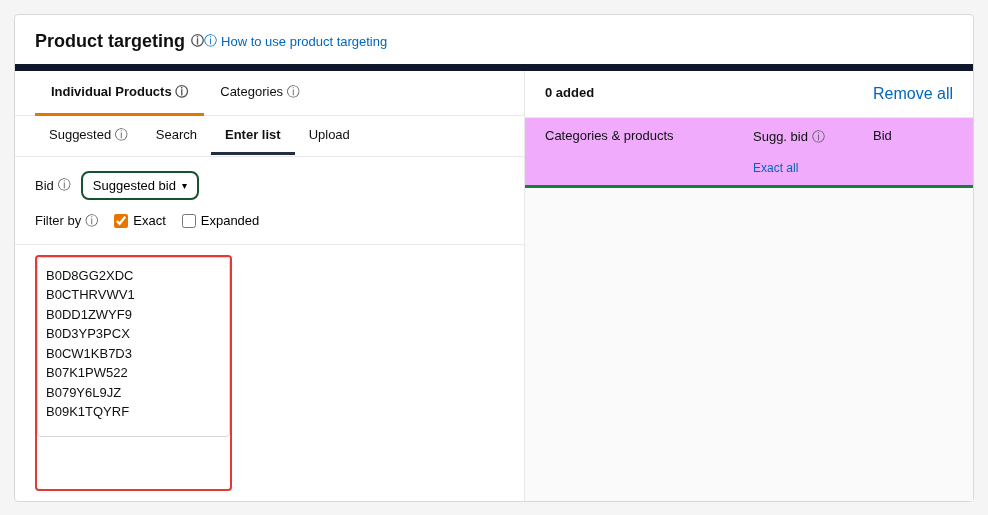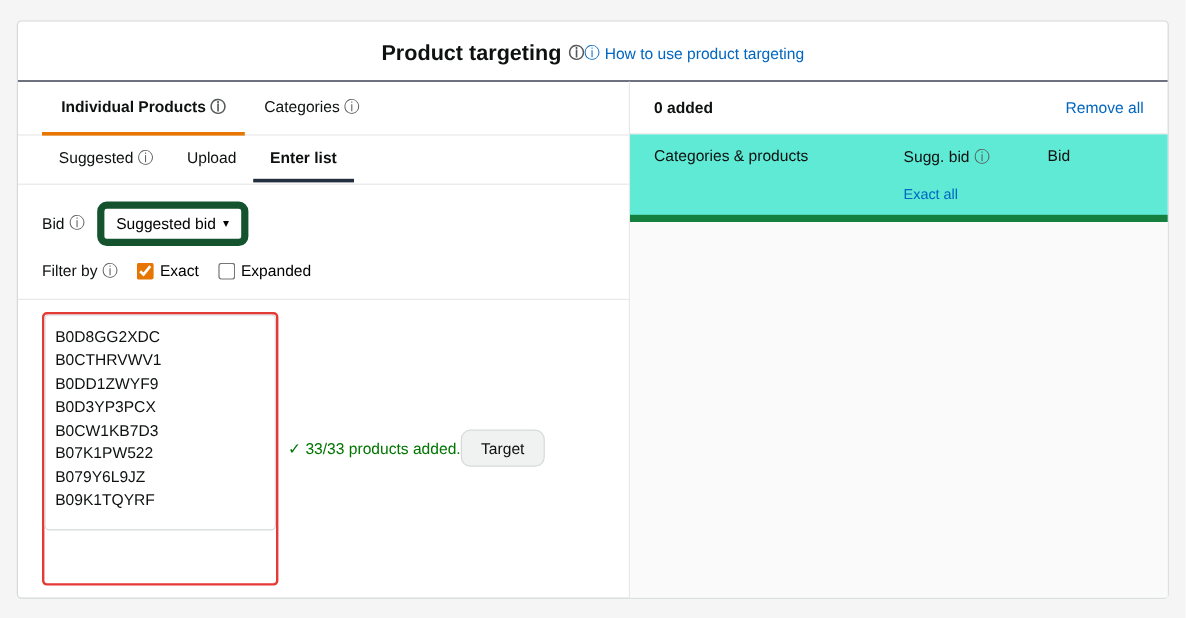--- a/index.html
+++ b/index.html
@@ -15,24 +15,24 @@
     }
     .main-container {
       width: 960px;
       background: #fff;
       border: 1px solid #d5d9d9;
       border-radius: 4px;
       padding: 0;
     }
     .header {
       display: flex;
-      justify-content: center;
+      justify-content: flex-start;
       align-items: center;
       padding: 16px 20px 12px 20px;
-      border-bottom: 1px solid #0f172a;
+      border-bottom: 7px solid #0f172a;
     }
     .header-title {
       font-size: 18px;
       font-weight: bold;
       color: #0f1111;
       display: flex;
       align-items: center;
       gap: 6px;
     }
     .info-icon {
@@ -121,21 +121,21 @@
     .bid-label {
       font-size: 13px;
       color: #0f1111;
       display: flex;
       align-items: center;
       gap: 4px;
     }
     .bid-dropdown {
       display: flex;
       align-items: center;
-      border: 6px solid #14532d;
+      border: 2px solid #14532d;
       border-radius: 8px;
       padding: 5px 10px;
       cursor: pointer;
       background: #fff;
       font-size: 13px;
       gap: 6px;
     }
     .filter-row {
       display: flex;
       align-items: center;
@@ -209,30 +209,30 @@
       padding: 14px 20px;
       border-bottom: 1px solid #e8e8e8;
     }
     .added-count {
       font-size: 13px;
       font-weight: bold;
       color: #0f1111;
     }
     .remove-all {
       color: #0066c0;
-      font-size: 13px;
+      font-size: 16px;
       cursor: pointer;
       background: none;
       border: none;
     }
     .right-columns {
       display: flex;
       padding: 10px 20px;
-      border-bottom: 6px solid #15803d;
-      background: #5eead4;
+      border-bottom: 3px solid #15803d;
+      background: #f0abfc;
     }
     .col-categories {
       flex: 1;
       font-size: 13px;
       color: #0f1111;
     }
     .col-bid {
       width: 120px;
       font-size: 13px;
       color: #0f1111;
@@ -299,24 +299,27 @@
           <span class="info-icon"> ⓘ</span>
         </div>
       </div>
 
       <div class="subtabs-row">
         <div class="subtab-item">
           <span>Suggested</span>
           <span class="info-icon"> ⓘ</span>
         </div>
         <div class="subtab-item">
-          <span>Upload</span>
+          <span>Search</span>
         </div>
         <div class="subtab-item active">
           <span>Enter list</span>
+        </div>
+        <div class="subtab-item">
+          <span>Upload</span>
         </div>
       </div>
 
       <div class="controls-area">
         <div class="bid-row">
           <span class="bid-label">
             <span>Bid</span>
             <span class="info-icon">ⓘ</span>
           </span>
           <div class="bid-dropdown">
@@ -344,24 +347,20 @@
         <div class="textarea-wrapper">
           <textarea class="product-textarea" style="">B0D8GG2XDC
 B0CTHRVWV1
 B0DD1ZWYF9
 B0D3YP3PCX
 B0CW1KB7D3
 B07K1PW522
 B079Y6L9JZ
 B09K1TQYRF</textarea>
         </div>
-        <div class="textarea-footer">
-          <span class="success-text">✓ 33/33 products added.</span>
-          <button class="target-button">Target</button>
-        </div>
       </div>
 
     </div>
 
     <div class="right-panel">
       <div class="right-header">
         <span class="added-count">0 added</span>
         <button class="remove-all">Remove all</button>
       </div>
       <div class="right-columns">

